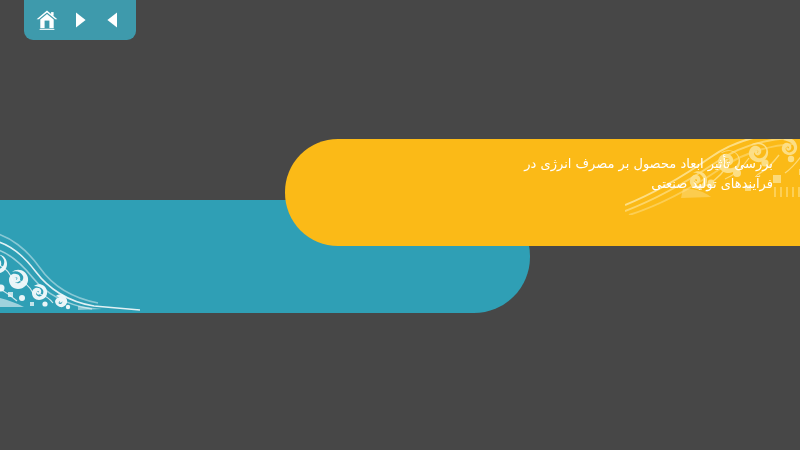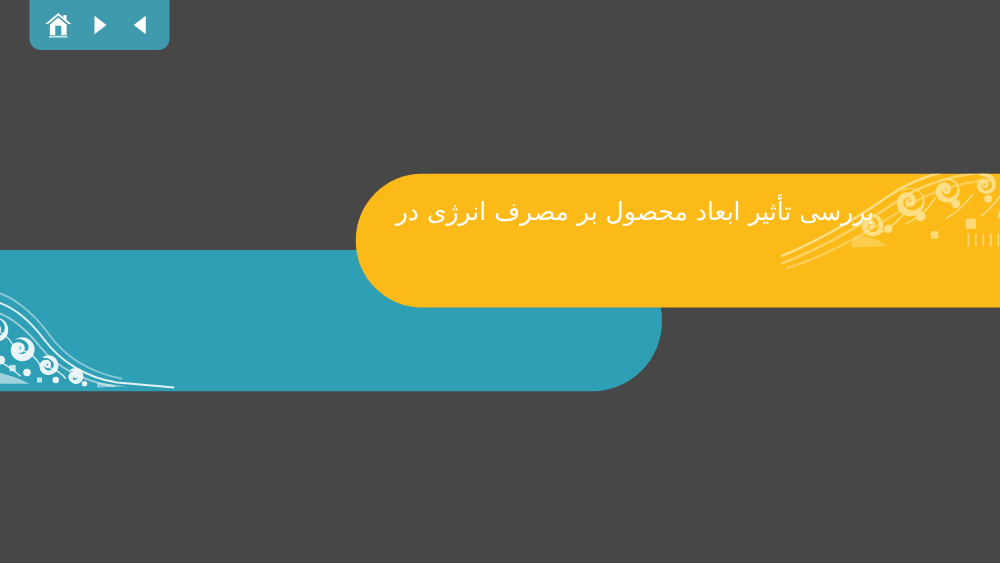--- a/index.html
+++ b/index.html
@@ -87,26 +87,26 @@
     position: absolute;
     right: 0;
     top: -4px;
     width: 190px;
     height: 80px;
     pointer-events: none;
   }
   #title-text {
     position: absolute;
     right: 42px;
-    left: 32px;
+    left: 52px;
     top: 15px;
     color: #ffffff;
-    font-size: 20px;
+    font-size: 13px;
     line-height: 1.55;
-    text-align: left;
+    text-align: right;
     direction: rtl;
     font-weight: 500;
     letter-spacing: 0px;
     z-index: 25;
   }
   .title-line { display: block; white-space: nowrap; }
 </style>
 </head>
 <body>
 
@@ -227,17 +227,18 @@
         <path d="M132 40 c9 -5 16 -12 22 -20"></path>
         <path d="M160 38 c7 -5 12 -11 17 -18"></path>
         <path d="M78 52 c9 -4 17 -11 23 -19"></path>
         <path d="M150 62 l0 -10 M156 62 l0 -10 M162 62 l0 -10 M168 62 l0 -10
                  M174 62 l0 -10 M180 62 l0 -10"></path>
       </g>
     </svg>
 
     <div id="title-text">
       <span class="title-line">بررسی تأثیر ابعاد محصول بر مصرف انرژی در</span>
+      <span class="title-line">فرآیندهای تولید صنعتی</span>
     </div>
 
   </div>
 
 </div>
 
 </body></html>

